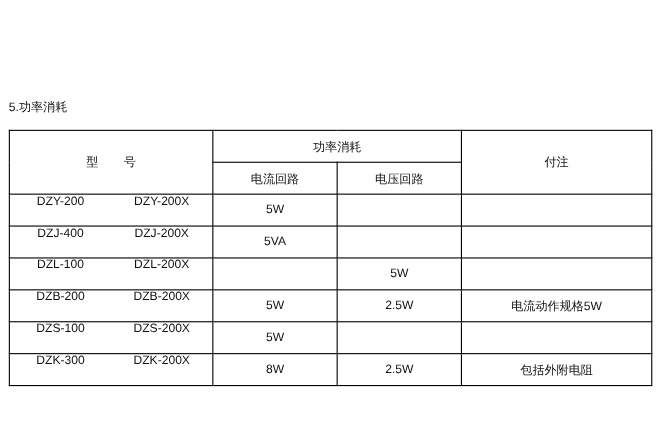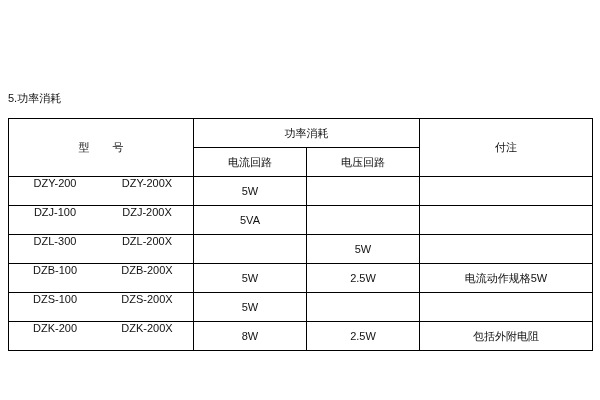--- a/index.html
+++ b/index.html
@@ -113,43 +113,43 @@
               <span class="model-b">DZY-200X</span>
             </div>
           </td>
           <td>5W</td>
           <td></td>
           <td></td>
         </tr>
         <tr>
           <td>
             <div class="model-cell">
-              <span class="model-a">DZJ-100</span>
+              <span class="model-a">DZJ-400</span>
               <span class="model-b">DZJ-200X</span>
             </div>
           </td>
           <td>5VA</td>
           <td></td>
           <td></td>
         </tr>
         <tr>
           <td>
             <div class="model-cell">
-              <span class="model-a">DZL-300</span>
+              <span class="model-a">DZL-100</span>
               <span class="model-b">DZL-200X</span>
             </div>
           </td>
           <td></td>
           <td>5W</td>
           <td></td>
         </tr>
         <tr>
           <td>
             <div class="model-cell">
-              <span class="model-a">DZB-100</span>
+              <span class="model-a">DZB-200</span>
               <span class="model-b">DZB-200X</span>
             </div>
           </td>
           <td>5W</td>
           <td>2.5W</td>
           <td>电流动作规格5W</td>
         </tr>
         <tr>
           <td>
             <div class="model-cell">
@@ -157,21 +157,21 @@
               <span class="model-b">DZS-200X</span>
             </div>
           </td>
           <td>5W</td>
           <td></td>
           <td></td>
         </tr>
         <tr>
           <td>
             <div class="model-cell">
-              <span class="model-a">DZK-200</span>
+              <span class="model-a">DZK-300</span>
               <span class="model-b">DZK-200X</span>
             </div>
           </td>
           <td>8W</td>
           <td>2.5W</td>
           <td>包括外附电阻</td>
         </tr>
       </tbody>
     </table>
   </div>

